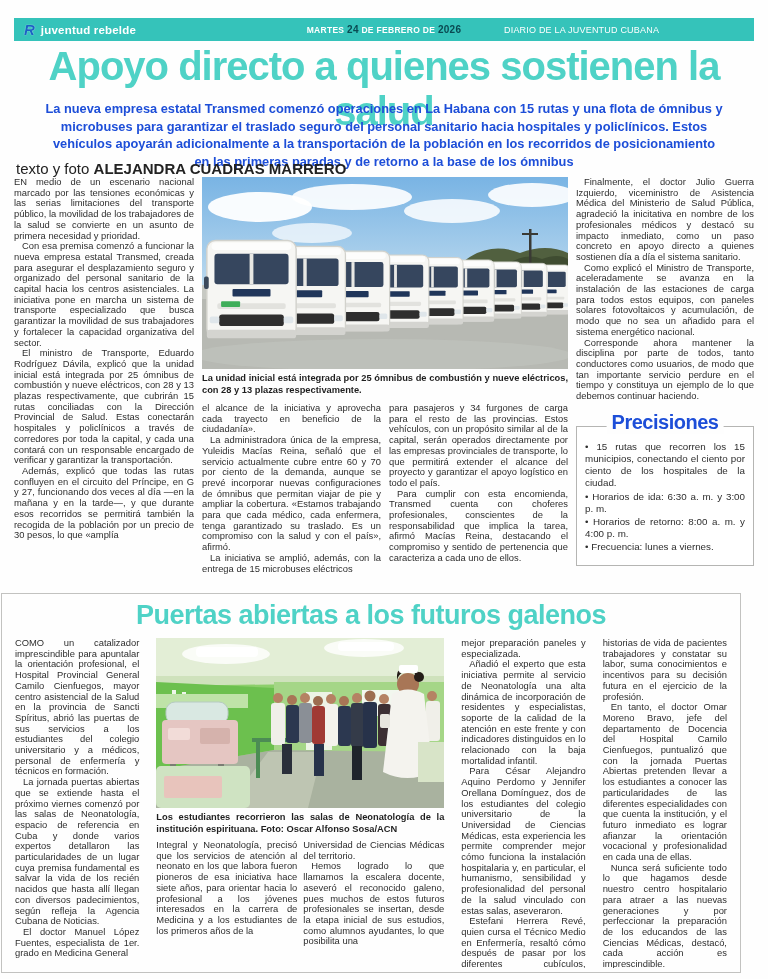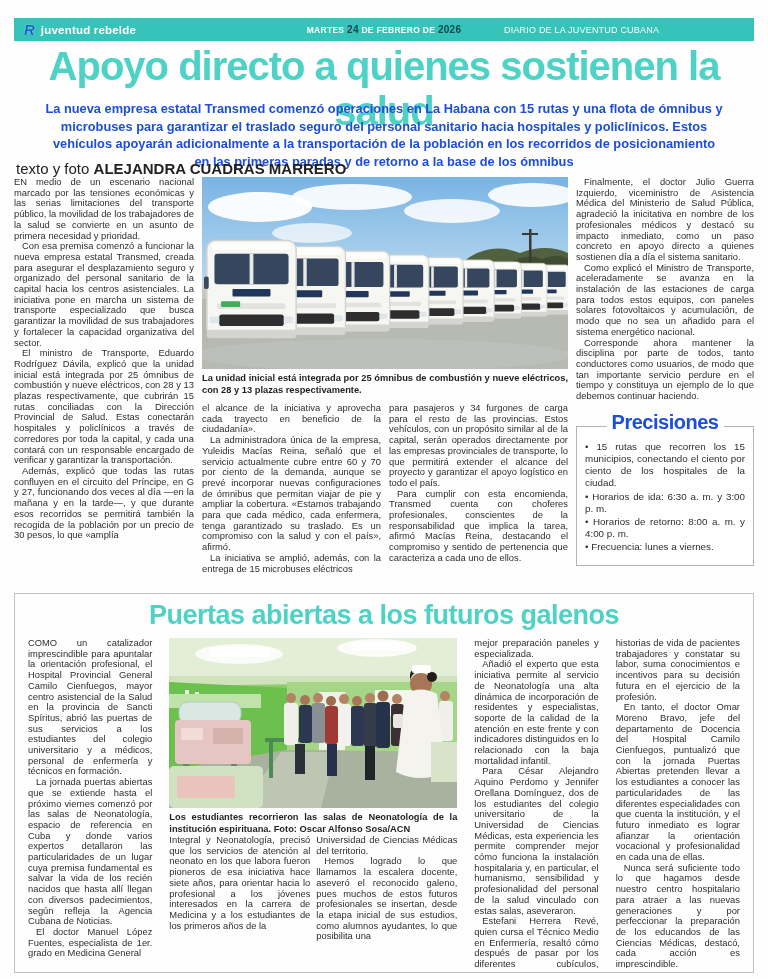--- a/index.html
+++ b/index.html
@@ -38,27 +38,27 @@
   .a1midcols { display:flex; gap:8px; margin-top:7px; }
   .a1midcols > div { width:179px; }
 
   
   .prec { position:relative; border:1px solid #b5b5b3; margin-top:24px; padding:14px 8px 10px; background:#fff; }
   .prec-title { position:absolute; top:-16px; left:50%; transform:translateX(-50%); background:#fefefe; padding:0 5px; color:#1d4ed8; font-size:20px; font-weight:bold; letter-spacing:-.5px; white-space:nowrap; }
   .prec p { font-size:9.8px; line-height:12.2px; text-align:justify; color:#2e2e2e; margin-bottom:1px; }
   .prec p::before { content:"• "; }
 
   
-  .art2 { position:absolute; top:593px; left:14px; width:740px; height:380px; border:1px solid #c2c2c0; background:#fefefe; padding:6px 13px 8px; overflow:hidden; }
+  .art2 { position:absolute; top:593px; left:1px; width:740px; height:380px; border:1px solid #c2c2c0; background:#fefefe; padding:6px 13px 8px; overflow:hidden; }
   .headline2 { text-align:center; color:#4fd2c6; font-size:27px; font-weight:bold; letter-spacing:-.5px; margin-bottom:7px; }
   .a2cols { display:flex; gap:17px; height:330px; overflow:hidden; }
   .a2col { width:140px; }
   .a2mid { width:288px; }
   .photo2 { width:288px; height:170px; display:block; }
-  .a2midcols { display:flex; gap:6px; }
+  .a2midcols { display:flex; gap:6px; margin-top:5px; }
   .a2midcols > div { width:141px; }
 </style>
 </head>
 <body>
 
 <div class="page">
 
   <div class="mast">
     <div class="logo-wrap">
       <span class="jr-glyph">R</span>

